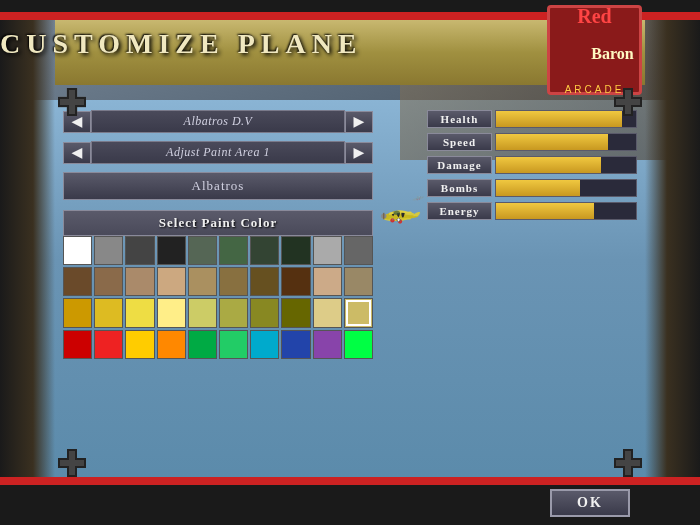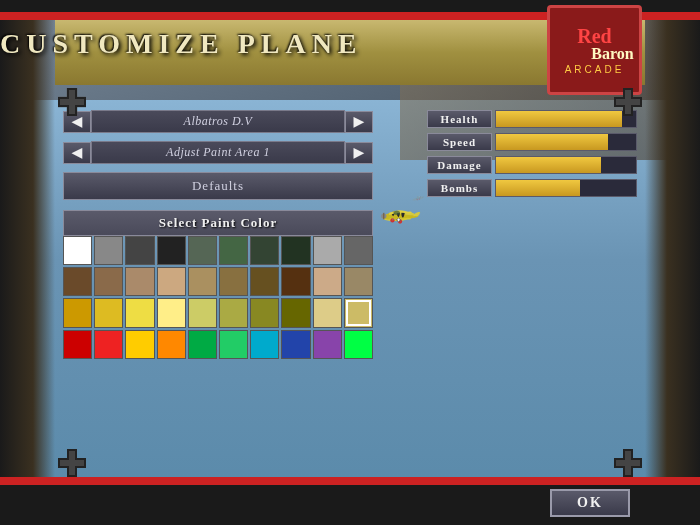--- a/index.html
+++ b/index.html
@@ -133,20 +133,21 @@
       height: 90px;
       z-index: 20;
       background: #8a1a1a;
       border: 3px solid #cc4444;
       border-radius: 4px;
       display: flex;
       flex-direction: column;
       align-items: center;
       justify-content: center;
       padding: 4px;
+      gap: 20px;
     }
 
     .logo-red { color: #ff4444; font-size: 20px; font-weight: bold; font-family: serif; line-height: 1; }
     .logo-baron { color: #fef9c3; font-size: 16px; font-weight: bold; font-family: serif; line-height: 1; margin-left: 36px; }
     .logo-arcade { color: #ffcc44; font-size: 10px; letter-spacing: 3px; font-family: sans-serif; margin-top: 2px; }
 
     
     .corner-cross {
       position: absolute;
       width: 28px;
@@ -408,21 +409,21 @@
         <div class="arrow-row-value">Albatros D.V</div>
         <div class="arrow-btn">▶</div>
       </div>
 
       <div class="arrow-row">
         <div class="arrow-btn">◀</div>
         <div class="arrow-row-value">Adjust Paint Area 1</div>
         <div class="arrow-btn">▶</div>
       </div>
 
-      <div class="defaults-btn">Defaults</div>
+      <div class="defaults-btn">Albatros</div>
 
       <div class="color-section-header">Select Paint Color</div>
       <div class="color-grid" id="color-grid-container">
           <div class="color-swatch" style="background-color: rgb(255, 255, 255);"></div>
           <div class="color-swatch" style="background-color: rgb(136, 136, 136);"></div>
           <div class="color-swatch" style="background-color: rgb(68, 68, 68);"></div>
           <div class="color-swatch" style="background-color: rgb(34, 34, 34);"></div>
           <div class="color-swatch" style="background-color: rgb(85, 102, 85);"></div>
           <div class="color-swatch" style="background-color: rgb(68, 102, 68);"></div>
           <div class="color-swatch" style="background-color: rgb(51, 68, 51);"></div>
@@ -537,19 +538,25 @@
         </div>
       </div>
 
       <div class="stat-row">
         <div class="stat-label">Bombs</div>
         <div class="stat-bar-bg">
           <div class="stat-bar-fill" id="bombs-bar" style="width: 60%;"></div>
         </div>
       </div>
 
+      <div class="stat-row">
+        <div class="stat-label">Energy</div>
+        <div class="stat-bar-bg">
+          <div class="stat-bar-fill" id="energy-bar" style="width: 70%;"></div>
+        </div>
+      </div>
 
     </div>
   </div>
 
   <div class="ok-btn">OK</div>
 
 </div>
 
 </body></html>

